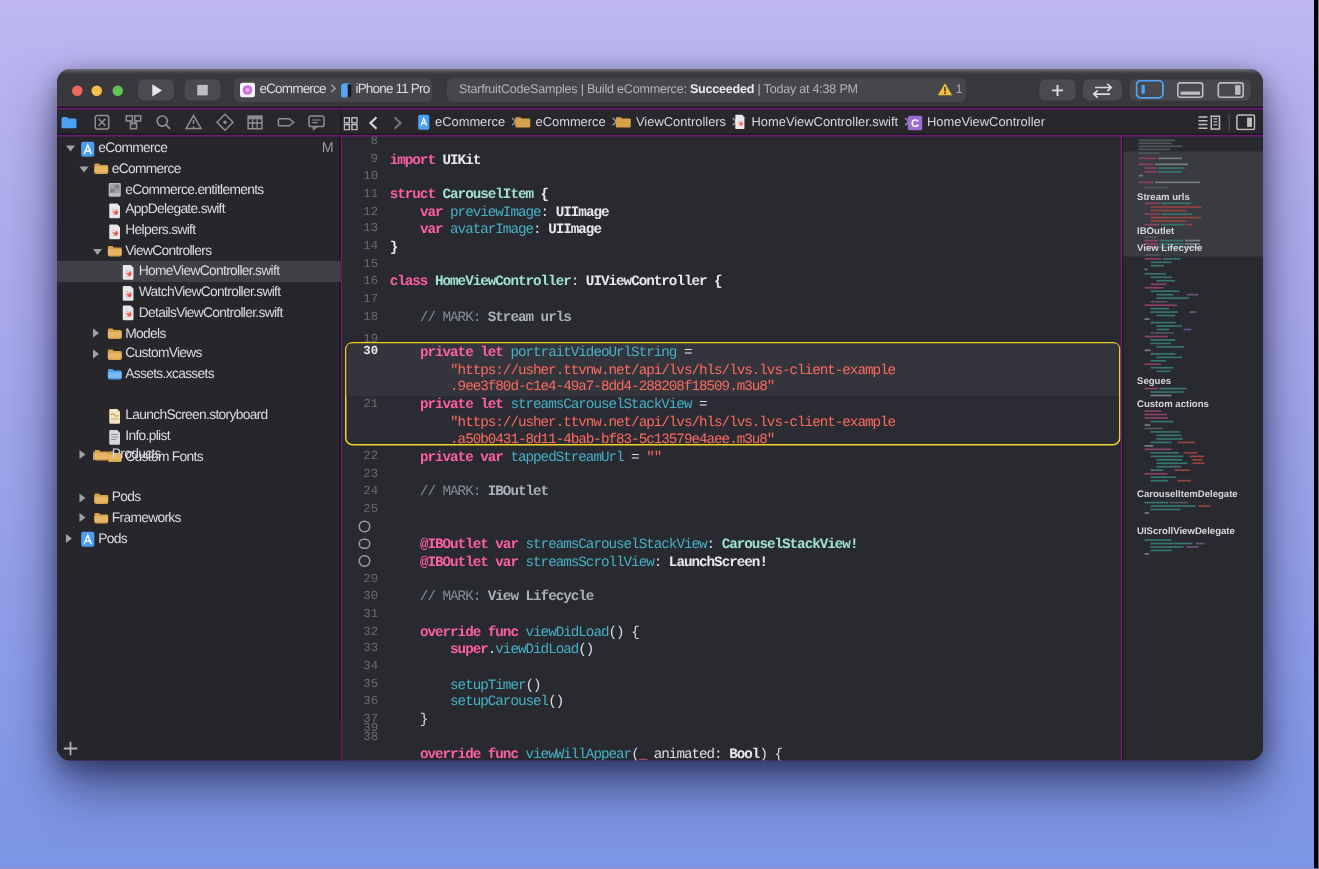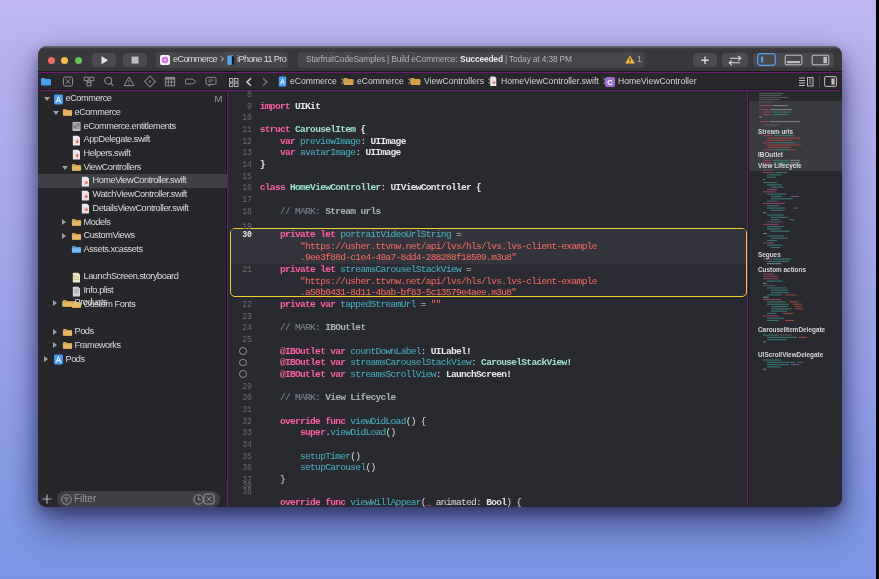--- a/index.html
+++ b/index.html
@@ -279,21 +279,20 @@
           <div class="cl" style="top:138.04px"><i class="p">    </i><i class="k">private let</i><i class="t"> portraitVideoUrlString</i><i class="p"> =</i></div>
           <div class="cl" style="top:149.71px"><i class="s">        "https://usher.ttvnw.net/api/lvs/hls/lvs.lvs-client-example</i></div>
           <div class="cl" style="top:161.38px"><i class="s">        .9ee3f80d-c1e4-49a7-8dd4-288208f18509.m3u8"</i></div>
           <div class="cl" style="top:173.05px"><i class="p">    </i><i class="k">private let</i><i class="t"> streamsCarouselStackView</i><i class="p"> =</i></div>
           <div class="cl" style="top:184.72px"><i class="s">        "https://usher.ttvnw.net/api/lvs/hls/lvs.lvs-client-example</i></div>
           <div class="cl" style="top:196.39px"><i class="s">        .a50b0431-8d11-4bab-bf83-5c13579e4aee.m3u8"</i></div>
           <div class="cl" style="top:208.06px"><i class="p">    </i><i class="k">private var</i><i class="t"> tappedStreamUrl</i><i class="p"> = </i><i class="s">""</i></div>
           <div class="cl" style="top:219.73px"></div>
           <div class="cl" style="top:231.40px"><i class="c">    // MARK: </i><i class="b">IBOutlet</i></div>
           <div class="cl" style="top:243.07px"></div>
-          <div class="cl" style="top:254.74px"><i class="p">    </i><i class="k">@IBOutlet var</i><i class="t"> countDownLabel</i><i class="p">: </i><i class="y">UILabel!</i></div>
           <div class="cl" style="top:266.41px"><i class="p">    </i><i class="k">@IBOutlet var</i><i class="t"> streamsCarouselStackView</i><i class="p">: </i><i class="m">CarouselStackView!</i></div>
           <div class="cl" style="top:278.08px"><i class="p">    </i><i class="k">@IBOutlet var</i><i class="t"> streamsScrollView</i><i class="p">: </i><i class="y">LaunchScreen!</i></div>
           <div class="cl" style="top:289.75px"></div>
           <div class="cl" style="top:301.42px"><i class="c">    // MARK: </i><i class="b">View Lifecycle</i></div>
           <div class="cl" style="top:313.09px"></div>
           <div class="cl" style="top:324.76px"><i class="p">    </i><i class="k">override func</i><i class="t"> viewDidLoad</i><i class="p">() {</i></div>
           <div class="cl" style="top:336.43px"><i class="p">        </i><i class="k">super</i><i class="p">.</i><i class="t">viewDidLoad</i><i class="p">()</i></div>
           <div class="cl" style="top:348.10px"></div>
           <div class="cl" style="top:359.77px"><i class="p">        </i><i class="t">setupTimer</i><i class="p">()</i></div>
           <div class="cl" style="top:371.44px"><i class="p">        </i><i class="t">setupCarousel</i><i class="p">()</i></div>
@@ -486,35 +485,20 @@
               <rect x="1.2" y="0.6" width="9.6" height="10.8" rx="1.6" fill="#4a9ff5"></rect>
               <path d="M3.4 9.5 L6 3 L8.6 9.5 M4.4 7.3 h3.2" stroke="#fff" stroke-width="1" fill="none"></path>
             </svg>
           </span>
           <span class="ntxt" style="left:27.5px">Pods</span>
         </div>
       <div class="fbar">
         <svg class="ic" style="position:absolute;left:3px;top:13px" width="12" height="12">
             <path d="M6 1.5v9M1.5 6h9" stroke="#b2b2b5" stroke-width="1.2"></path>
           </svg>
-        <div class="ffield">
-          <svg class="ic" style="position:absolute;left:3.5px;top:2.5px" width="11" height="11">
-              <circle cx="5.5" cy="5.5" r="4.8" fill="none" stroke="#97989c" stroke-width="1"></circle>
-              <path d="M3 4 h5 M4 5.8 h3 M4.9 7.6 h1.2" stroke="#97989c" stroke-width="0.9"></path>
-            </svg>
-          <span style="position:absolute;left:17px">Filter</span>
-          <svg class="ic" style="position:absolute;right:16px;top:2.5px" width="11" height="11">
-              <circle cx="5.5" cy="5.5" r="4.7" fill="none" stroke="#97989c" stroke-width="1"></circle>
-              <path d="M5.5 2.8 V5.7 H7.8" stroke="#97989c" stroke-width="1" fill="none"></path>
-            </svg>
-          <svg class="ic" style="position:absolute;right:5px;top:2px" width="12" height="12">
-              <rect x="1" y="1" width="10" height="10" rx="2" fill="none" stroke="#97989c" stroke-width="1"></rect>
-              <path d="M3.6 3.6 l4.8 4.8 M8.4 3.6 l-4.8 4.8" stroke="#97989c" stroke-width="0.9"></path>
-            </svg>
-        </div>
       </div>
     </div>
     <div class="mm">
       <div class="mvp"></div>
       <svg width="95" height="417" style="position:absolute;left:0;top:0">
           <rect x="10.0" y="2.0" width="24.5" height="1.1" fill="#53565c"></rect>
           <rect x="10.0" y="4.0" width="22.1" height="1.1" fill="#53565c"></rect>
           <rect x="10.0" y="6.0" width="29.1" height="1.1" fill="#53565c"></rect>
           <rect x="10.0" y="8.0" width="21.0" height="1.1" fill="#53565c"></rect>
           <rect x="10.0" y="10.5" width="14.0" height="1.1" fill="#53565c"></rect>

